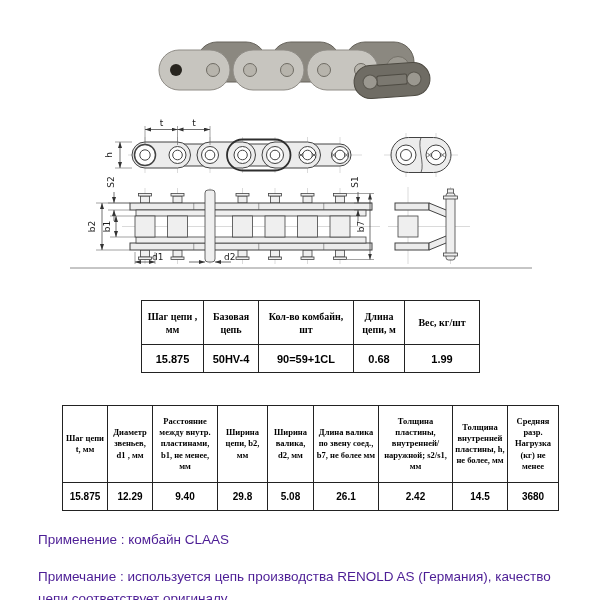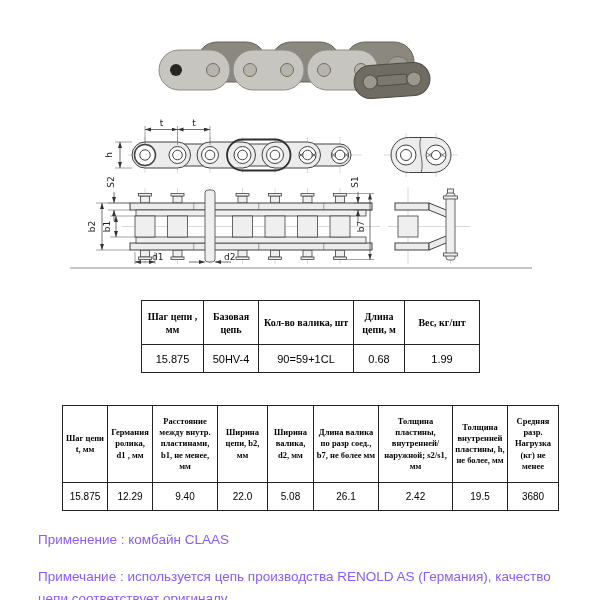--- a/index.html
+++ b/index.html
@@ -3,31 +3,31 @@
 <meta charset="utf-8">
 <style>
   html,body{margin:0;padding:0;background:#fff;}
   #screen{position:relative;width:600px;height:600px;background:#ffffff;overflow:hidden;
           font-family:"Liberation Sans",sans-serif;color:#000;}
   svg{position:absolute;display:block;}
   #photo-svg{left:158px;top:28px;}
   #drawing-svg{left:70px;top:112px;}
   table.tbl{position:absolute;border-collapse:collapse;table-layout:fixed;background:#fff;}
   table.tbl td{border:1px solid #222;text-align:center;vertical-align:middle;padding:1px 2px;
-               overflow:hidden;}
+               overflow:hidden;font-weight:bold;}
   tr.hdr td{font-family:"Liberation Serif",serif;font-weight:bold;line-height:1.3;}
   #table1{left:141px;top:300px;width:338px;}
   #table1 tr.hdr{height:44px;font-size:10px;}
   #table1 tr.hdr td{overflow-wrap:break-word;}
   #table1 tr.val{height:28px;font-size:11px;}
   #table2{left:62px;top:405px;width:496px;}
   #table2 tr.hdr{height:77px;font-size:8.5px;}
   #table2 tr.hdr td{overflow-wrap:anywhere;}
   #table2 tr.val{height:28px;font-size:10px;}
-  .note{position:absolute;font-size:13.5px;color:#8b5cf6;}
+  .note{position:absolute;font-size:13.5px;color:#4c1d95;}
   #note1{left:38px;top:532px;}
   #note2{left:38px;top:566px;width:537px;line-height:1.6;}
   
   .plate{fill:#ececec;stroke:#424242;stroke-width:1;}
   .plate2{fill:#efefef;stroke:#424242;stroke-width:0.8;}
   .roller{fill:#fdfdfd;stroke:#424242;stroke-width:1;}
   .hole{fill:#ffffff;stroke:#424242;stroke-width:1;}
   .cl{stroke:#b5b5b5;stroke-width:0.5;}
   .ext{stroke:#555;stroke-width:0.55;}
   .dim{stroke:#333;stroke-width:0.7;}
@@ -278,21 +278,21 @@
       <col style="width:62px">
         <col style="width:55px">
         <col style="width:95px">
         <col style="width:51px">
         <col style="width:75px">
     </colgroup>
     <tbody>
         <tr class="hdr">
       <td>Шаг цепи , мм</td>
       <td>Базовая цепь</td>
-      <td>Кол-во валика, шт</td>
+      <td>Кол-во комбайн, шт</td>
       <td>Длина цепи, м</td>
       <td>Вес, кг/шт</td>
     </tr>
     <tr class="val">
       <td>15.875</td>
       <td>50HV-4</td>
       <td>90=59+1CL</td>
       <td>0.68</td>
       <td>1.99</td>
     </tr>
@@ -307,38 +307,38 @@
         <col style="width:50px">
         <col style="width:46px">
       <col style="width:65px">
         <col style="width:74px">
         <col style="width:55px">
         <col style="width:51px">
     </colgroup>
     <tbody>
         <tr class="hdr">
       <td>Шаг цепи t, мм</td>
-      <td>Германия ролика, d1 , мм</td>
+      <td>Диаметр звеньев, d1 , мм</td>
       <td>Расстояние между внутр. пластинами, b1, не менее, мм</td>
       <td>Ширина цепи, b2, мм</td>
       <td>Ширина валика, d2, мм</td>
-      <td>Длина валика по разр соед., b7, не более мм</td>
+      <td>Длина валика по звену соед., b7, не более мм</td>
       <td>Толщина пластины, внутренней/наружной; s2/s1, мм</td>
       <td>Толщина внутренней пластины, h, не более, мм</td>
       <td>Средняя разр. Нагрузка (кг) не менее</td>
     </tr>
     <tr class="val">
       <td>15.875</td>
       <td>12.29</td>
       <td>9.40</td>
-      <td>22.0</td>
+      <td>29.8</td>
       <td>5.08</td>
       <td>26.1</td>
       <td>2.42</td>
-      <td>19.5</td>
+      <td>14.5</td>
       <td>3680</td>
     </tr>
   </tbody>
     </table>
 
   <div id="note1" class="note">Применение : комбайн CLAAS</div>
   <div id="note2" class="note">Примечание : используется цепь производства RENOLD AS (Германия), качество цепи соответствует оригиналу.</div>
 
 </div>
 

